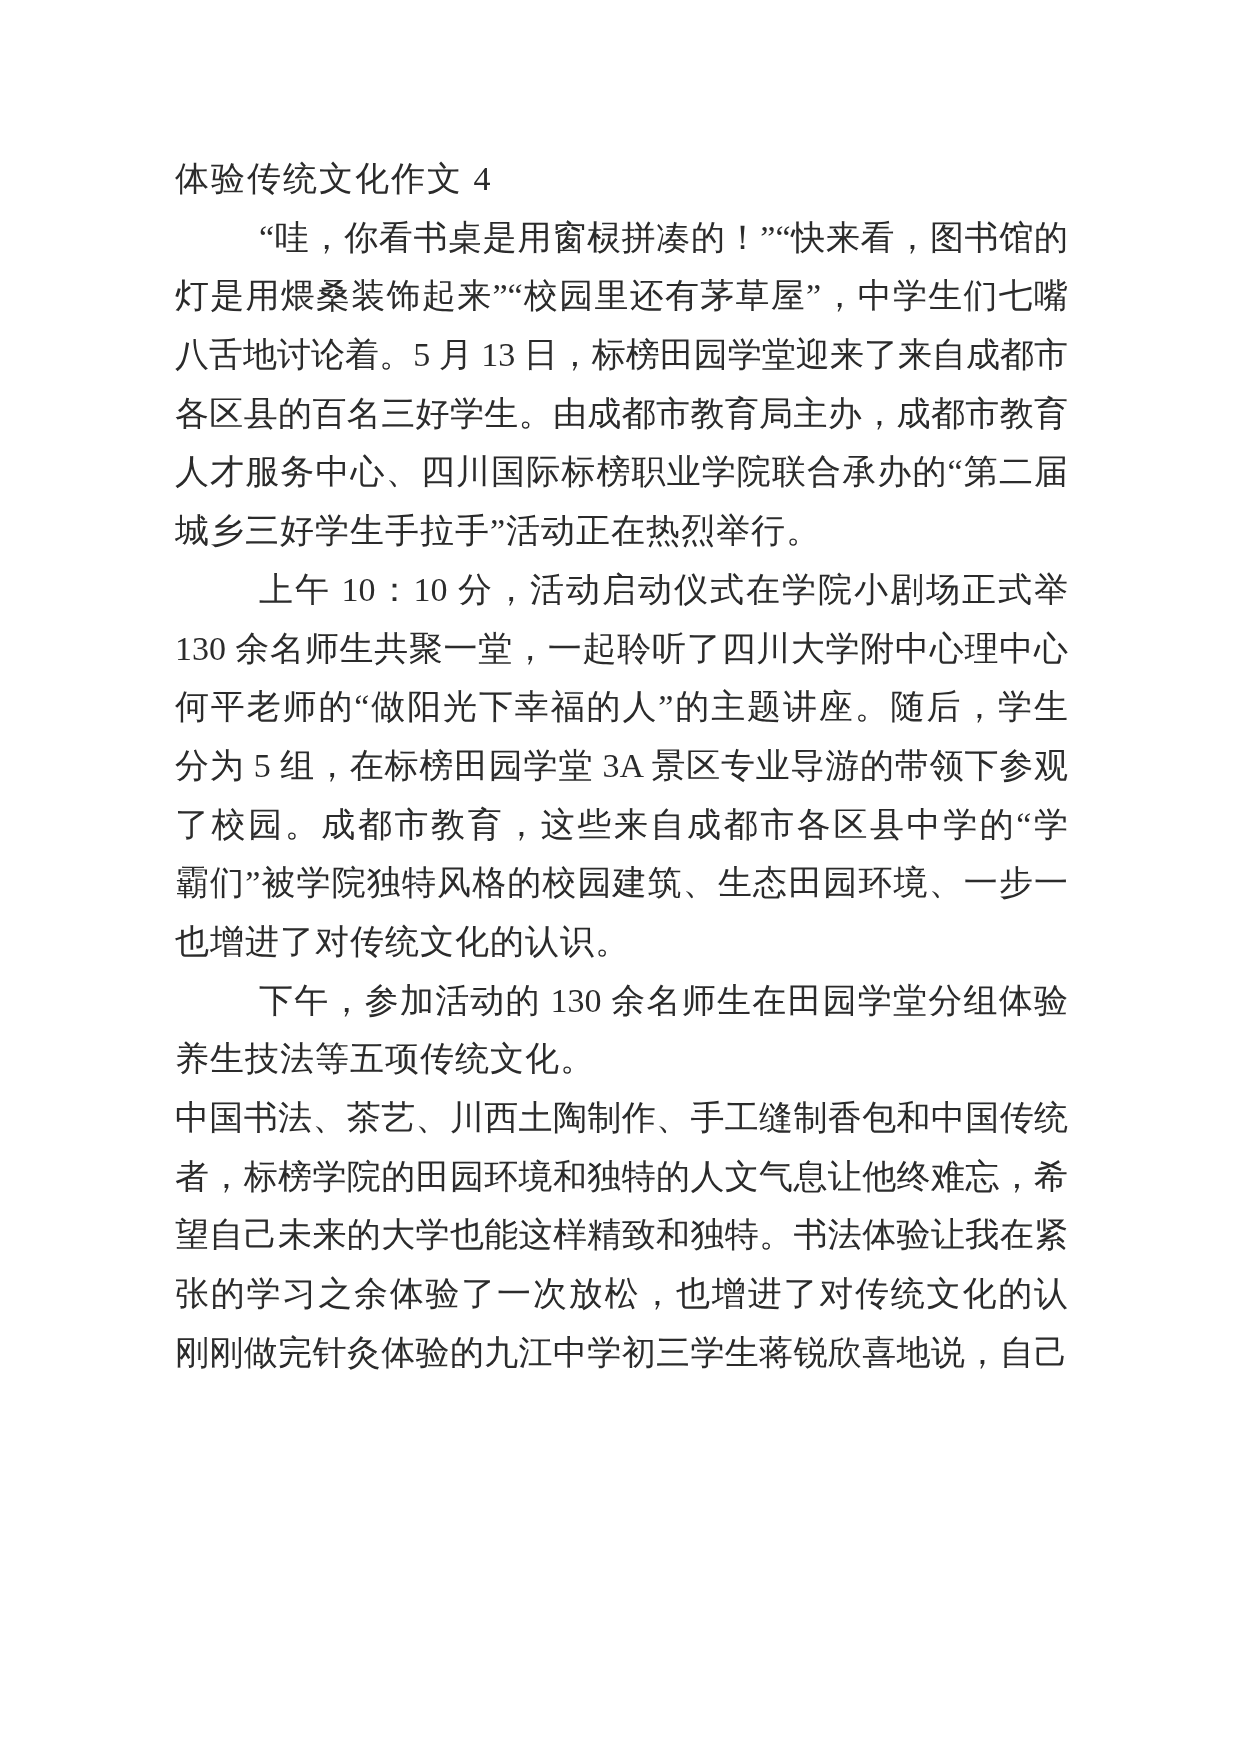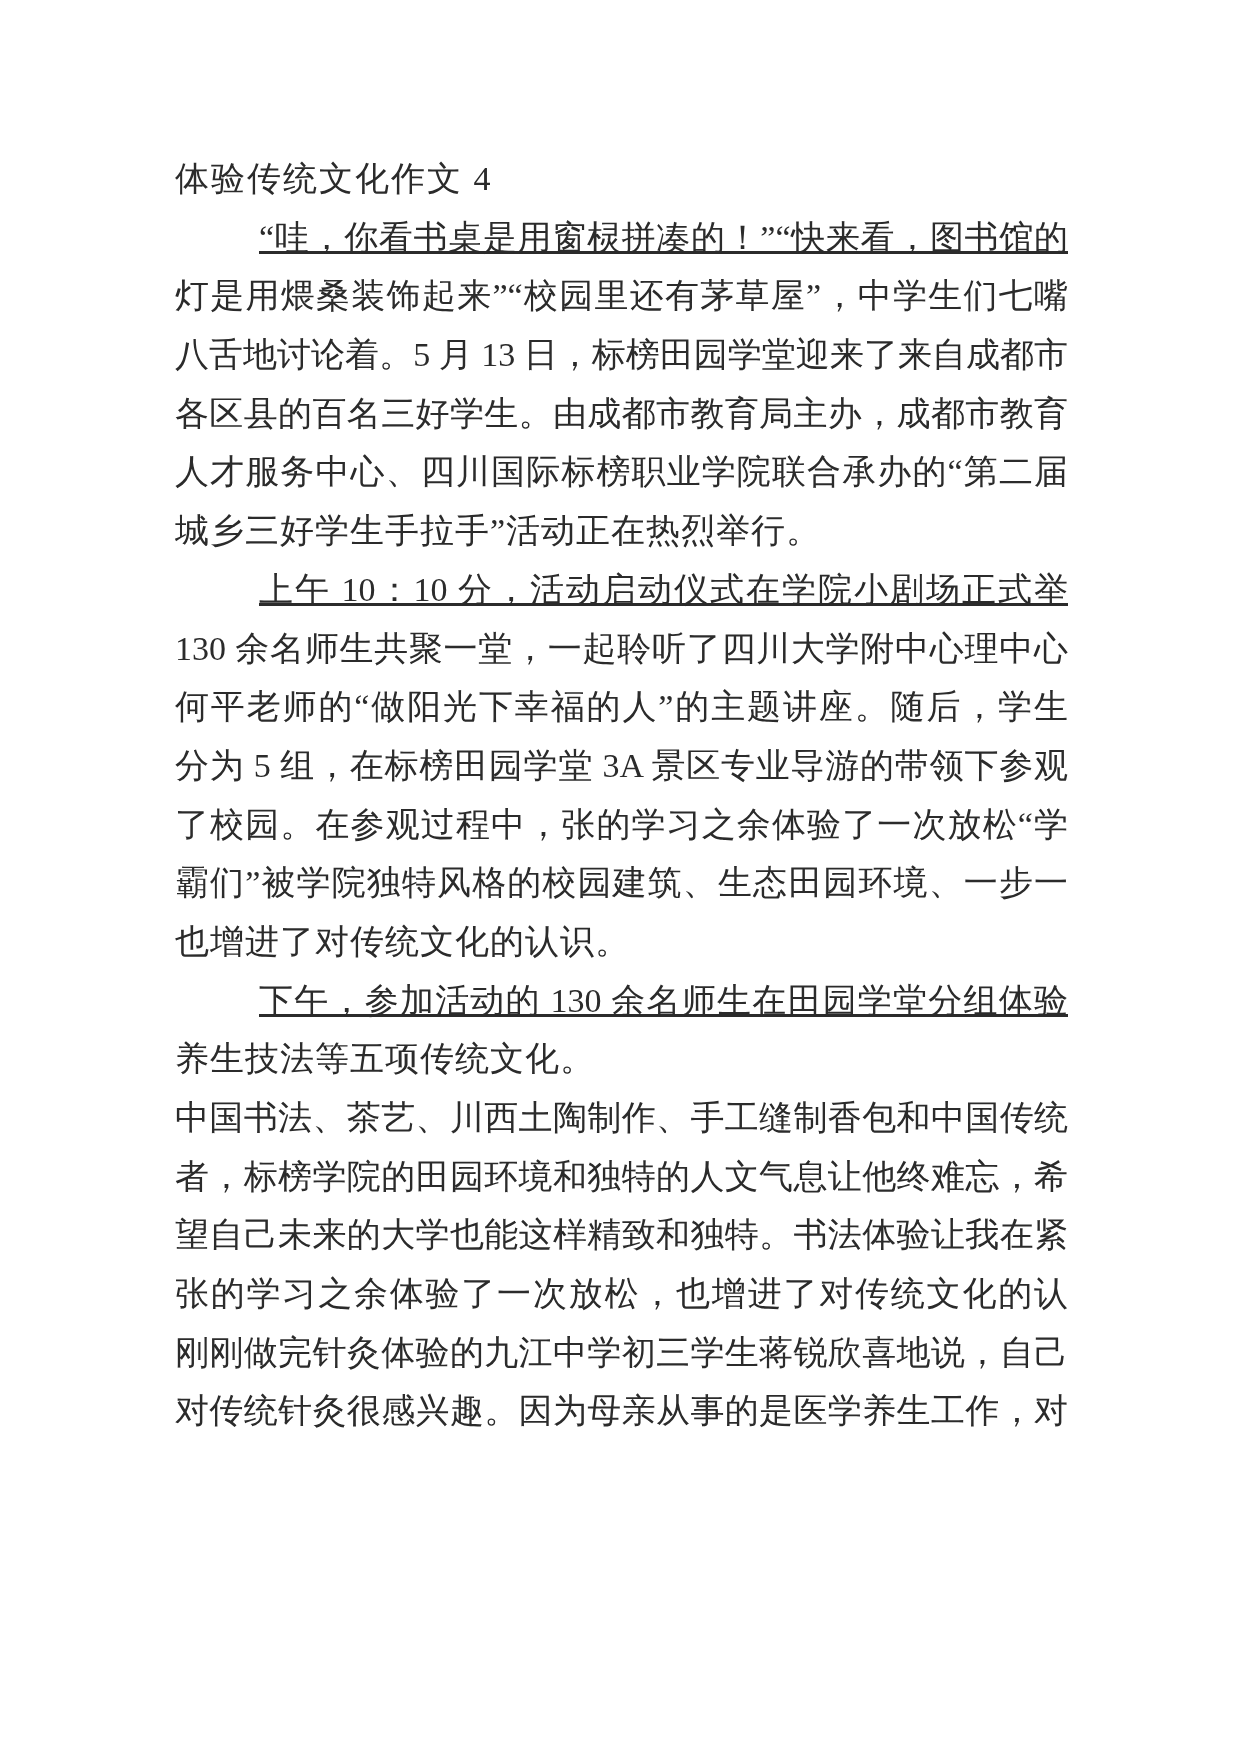--- a/index.html
+++ b/index.html
@@ -38,21 +38,20 @@
     letter-spacing: 1px;
   }
   .line.justify {
     white-space: normal;
     text-align: justify;
     text-align-last: justify;
     letter-spacing: 0;
   }
   .line.indent {
     padding-left: 84px;
-    text-decoration: underline;
   }
   .line.title {
     letter-spacing: 2px;
   }
 </style>
 </head>
 <body style="background: rgb(255, 255, 255);">
 
 <div class="page">
   <div class="content" style="color: rgb(43, 43, 43);">
@@ -64,31 +63,30 @@
           <div class="line justify">八舌地讨论着。5 月 13 日，标榜田园学堂迎来了来自成都市</div>
           <div class="line justify">各区县的百名三好学生。由成都市教育局主办，成都市教育</div>
           <div class="line justify">人才服务中心、四川国际标榜职业学院联合承办的“第二届</div>
           <div class="line">城乡三好学生手拉手”活动正在热烈举行。</div>
         </div>
         <div>
           <div class="line justify indent">上午 10：10 分，活动启动仪式在学院小剧场正式举行。</div>
           <div class="line justify">130 余名师生共聚一堂，一起聆听了四川大学附中心理中心</div>
           <div class="line justify">何平老师的“做阳光下幸福的人”的主题讲座。随后，学生</div>
           <div class="line justify">分为 5 组，在标榜田园学堂 3A 景区专业导游的带领下参观</div>
-          <div class="line justify">了校园。在参观过程中，张的学习之余体验了一次放松“学</div>
+          <div class="line justify">了校园。成都市教育，这些来自成都市各区县中学的“学</div>
           <div class="line justify">霸们”被学院独特风格的校园建筑、生态田园环境、一步一</div>
           <div class="line">也增进了对传统文化的认识。</div>
         </div>
         <div>
           <div class="line justify indent">下午，参加活动的 130 余名师生在田园学堂分组体验了</div>
           <div class="line">养生技法等五项传统文化。</div>
           <div class="line justify">中国书法、茶艺、川西土陶制作、手工缝制香包和中国传统</div>
         </div>
         <div>
           <div class="line justify">者，标榜学院的田园环境和独特的人文气息让他终难忘，希</div>
           <div class="line justify">望自己未来的大学也能这样精致和独特。书法体验让我在紧</div>
           <div class="line justify">张的学习之余体验了一次放松，也增进了对传统文化的认识;</div>
           <div class="line justify">刚刚做完针灸体验的九江中学初三学生蒋锐欣喜地说，自己</div>
-          <div class="line justify">对传统针灸很感兴趣。因为母亲从事的是医学养生工作，对</div>
         </div>
       </div>
   </div>
 </div>
 
 </body></html>

